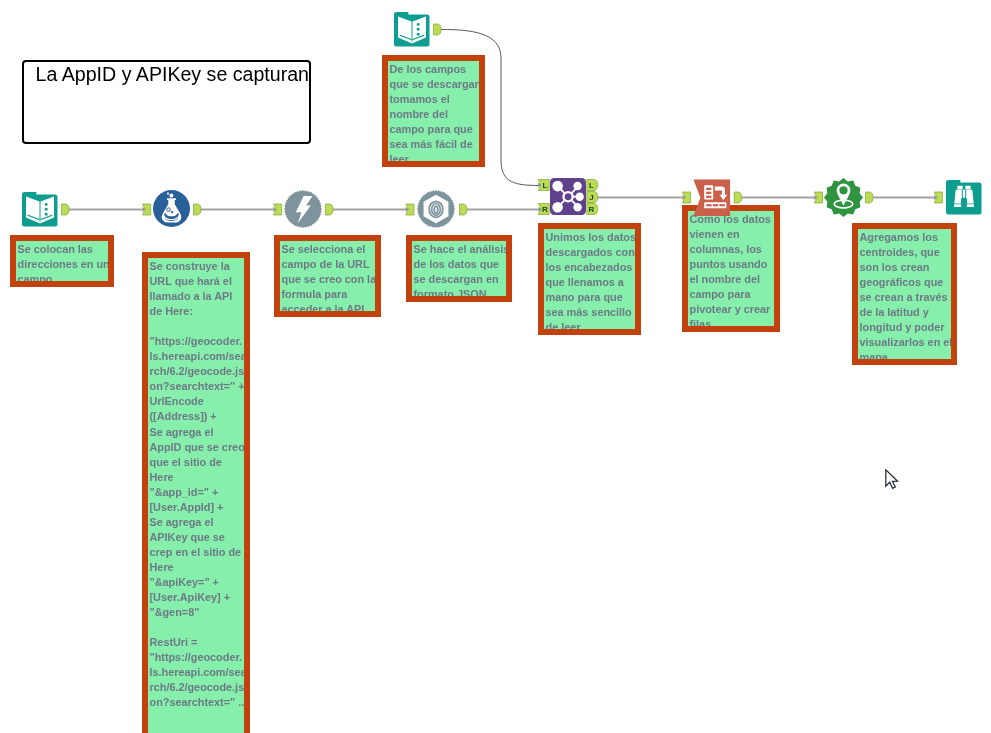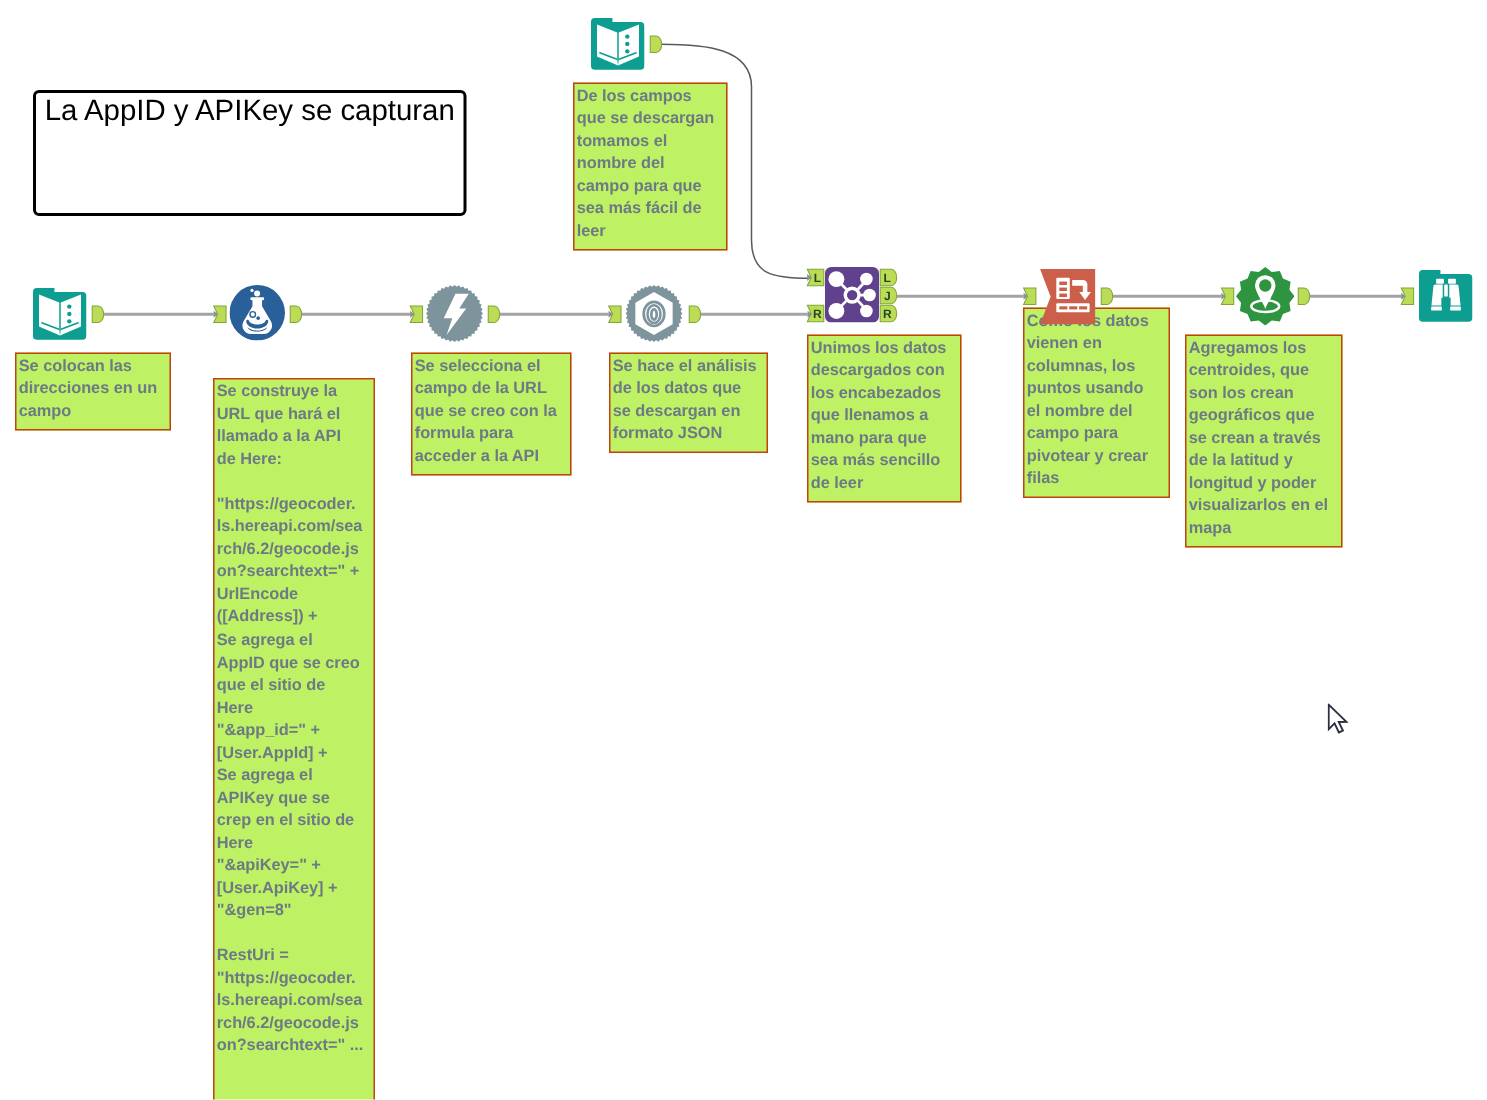--- a/index.html
+++ b/index.html
@@ -2,27 +2,27 @@
 <html><head>
 <meta charset="utf-8">
 <style>
   html,body{margin:0;padding:0;}
   body{width:991px;height:733px;background:#ffffff;overflow:hidden;
        font-family:"Liberation Sans",sans-serif;position:relative;}
   #canvas{position:absolute;left:0;top:0;width:991px;height:733px;background:#fff;}
   svg.layer{position:absolute;left:0;top:0;width:991px;height:733px;overflow:visible;}
   .node{position:absolute;}
   .node svg{display:block;width:100%;height:100%;}
-  .ann{position:absolute;box-sizing:border-box;border:1px solid #c2410c;background:#bef264;
+  .ann{position:absolute;box-sizing:border-box;border:6px solid #c2410c;background:#86efac;
        color:#6d7a85;font-family:"Liberation Sans",sans-serif;font-size:10.9px;
        line-height:15.05px;padding:1px 2px 0 1.5px;overflow:hidden;font-weight:bold;
        letter-spacing:-0.02px;}
   .ann span{display:block;white-space:pre;height:15.05px;}
   .comment{position:absolute;box-sizing:border-box;border:2px solid #000;background:#fff;
-           border-radius:4px;color:#000;font-size:19.6px;line-height:24.8px;text-align:center;
+           border-radius:4px;color:#000;font-size:19.6px;line-height:24.8px;text-align:right;
            padding-top:0px;}
   .comment span{display:block;}
 </style>
 </head>
 <body>
 
 <div id="canvas"></div>
 <svg class="layer">
 <path d="M69,209.5 L142.5,209.5" fill="none" stroke="#A3A3A3" stroke-width="2"></path>
 <path d="M201,209.5 L273.5,209.5" fill="none" stroke="#A3A3A3" stroke-width="2"></path>
@@ -140,21 +140,21 @@
 <div class="ann" style="left:682px;top:205px;width:98px;height:127px">
     <span>Como los datos</span>
     <span>vienen en</span>
     <span>columnas, los</span>
     <span>puntos usando</span>
     <span>el nombre del</span>
     <span>campo para</span>
     <span>pivotear y crear</span>
     <span>filas</span>
   </div>
-<div class="ann" style="left:790px;top:223px;width:105px;height:142px">
+<div class="ann" style="left:852px;top:223px;width:105px;height:142px">
     <span>Agregamos los</span>
     <span>centroides, que</span>
     <span>son los crean</span>
     <span>geográficos que</span>
     <span>se crean a través</span>
     <span>de la latitud y</span>
     <span>longitud y poder</span>
     <span>visualizarlos en el</span>
     <span>mapa</span>
   </div>

